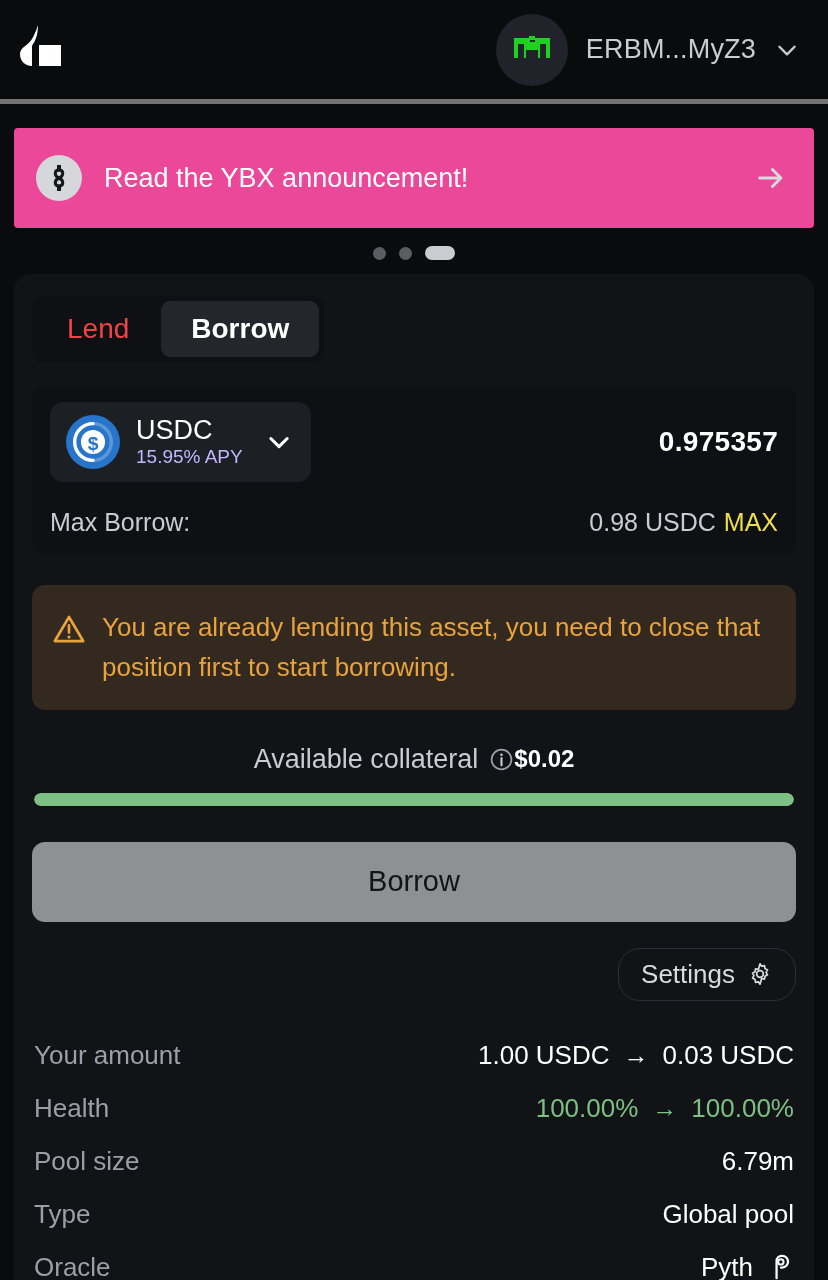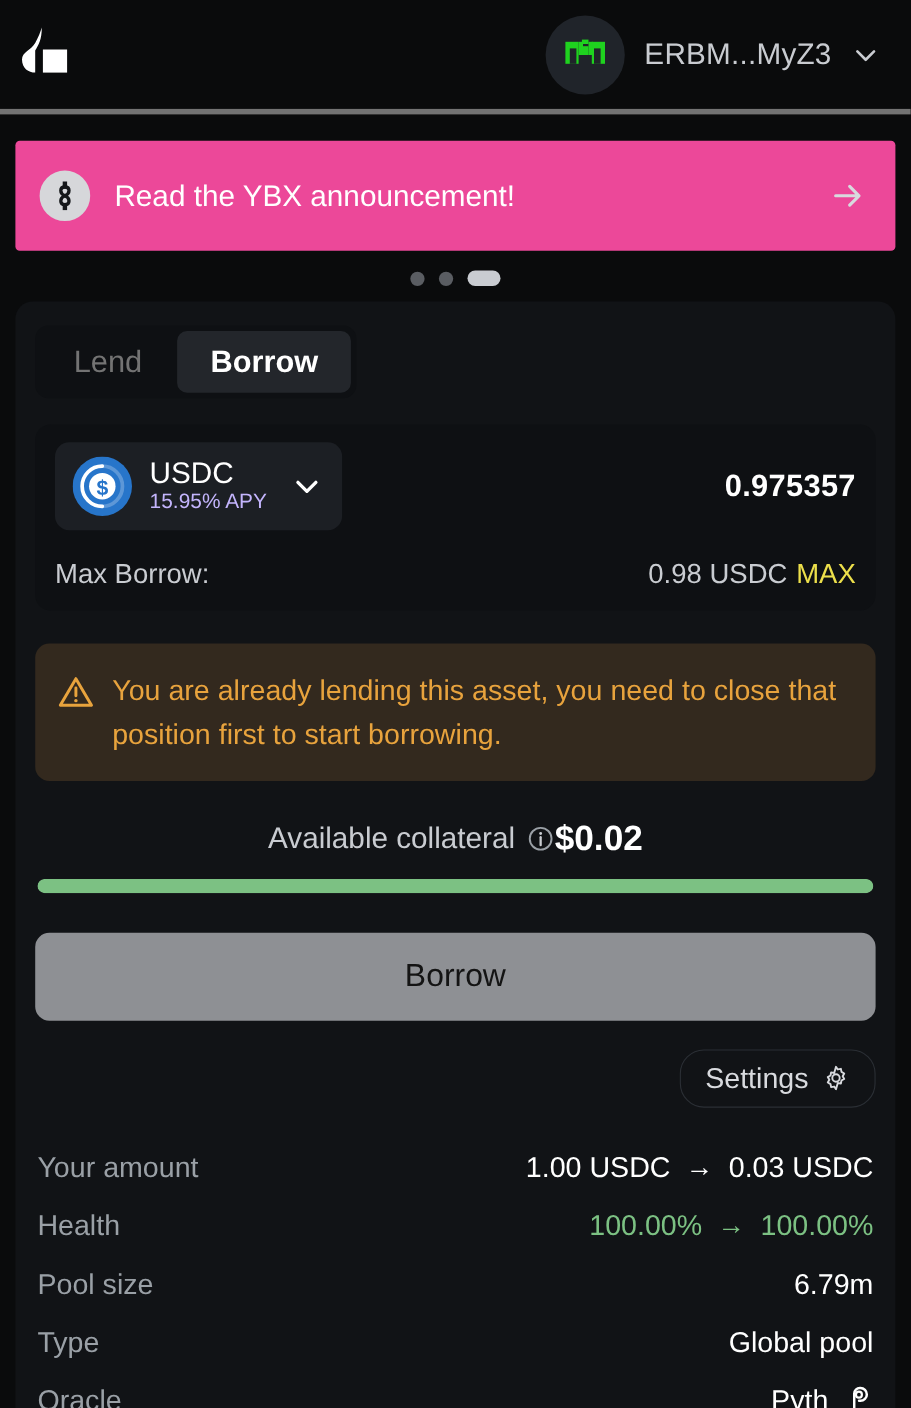--- a/index.html
+++ b/index.html
@@ -63,21 +63,21 @@
     padding: 22px 18px 20px 18px;
   }
 
   
   .tabs {
     display: inline-flex; background: #0e1013; border-radius: 12px;
     padding: 5px; gap: 2px;
   }
   .tab {
     padding: 12px 30px; border-radius: 9px; font-size: 28px;
-    color: #737373; background: transparent; cursor: pointer; border: none;
+    color: #ef4444; background: transparent; cursor: pointer; border: none;
     font-family: inherit;
   }
   .tab.active { background: #23262b; color: #ffffff; font-weight: 700; }
 
   
   .input-panel {
     margin-top: 24px;
     background: #0e1013;
     border-radius: 14px;
     padding: 16px 18px 18px 18px;
@@ -109,21 +109,21 @@
     display: flex; gap: 16px; align-items: flex-start;
   }
   .warn-icon { width: 34px; height: 34px; flex: 0 0 34px; margin-top: 5px; }
   .warn-text { font-size: 26px; line-height: 1.55; color: #e8a33d; }
 
   
   .collateral { margin-top: 34px; padding: 0 2px; }
   .coll-row { display: flex; align-items: center; justify-content: center; margin-top: 28px; }
   .coll-label { display: flex; align-items: center; gap: 11px; font-size: 27px; color: #c9ccd1; }
   .info-icon { width: 25px; height: 25px; cursor: pointer; }
-  .coll-value { font-size: 32px; color: #ffffff; font-weight: 700; }
+  .coll-value { font-size: 24px; color: #ffffff; font-weight: 700; }
   .bar-track {
     margin-top: 18px; height: 13px; border-radius: 7px; background: #1d2024; overflow: hidden;
   }
   .bar-fill { height: 100%; border-radius: 7px; background: #7cc183; }
 
   
   .borrow-btn {
     margin-top: 36px; width: 100%; height: 80px;
     background: #8e9094; border: none; border-radius: 13px;
     font-family: inherit; font-size: 29px; color: #141414; cursor: pointer;

